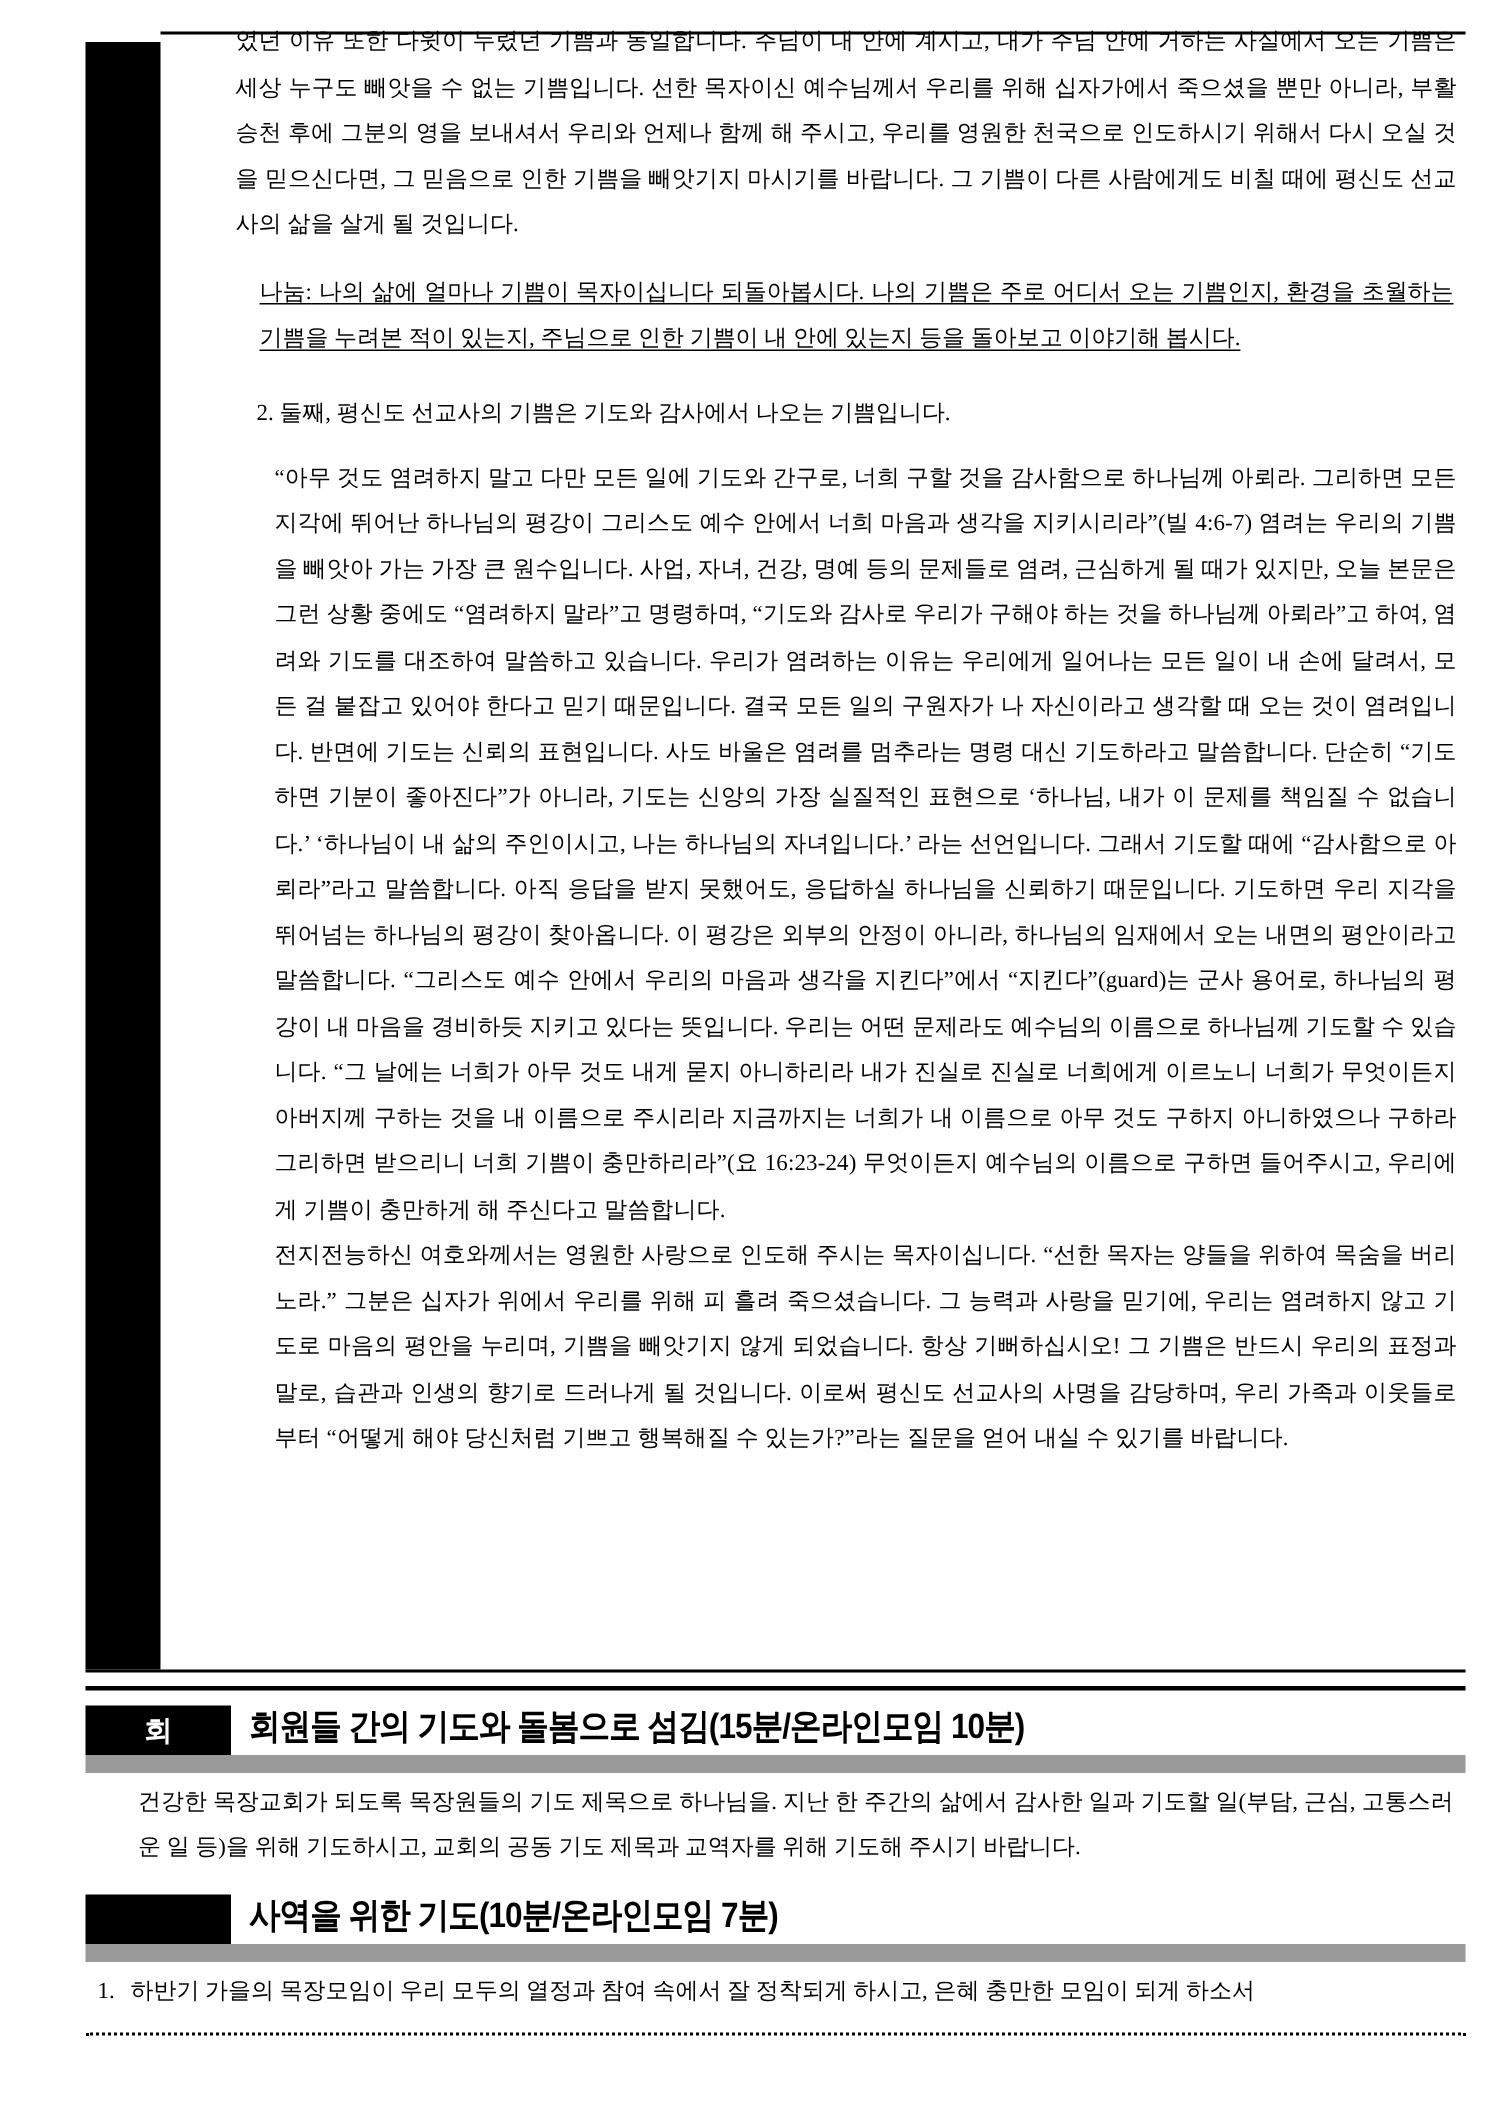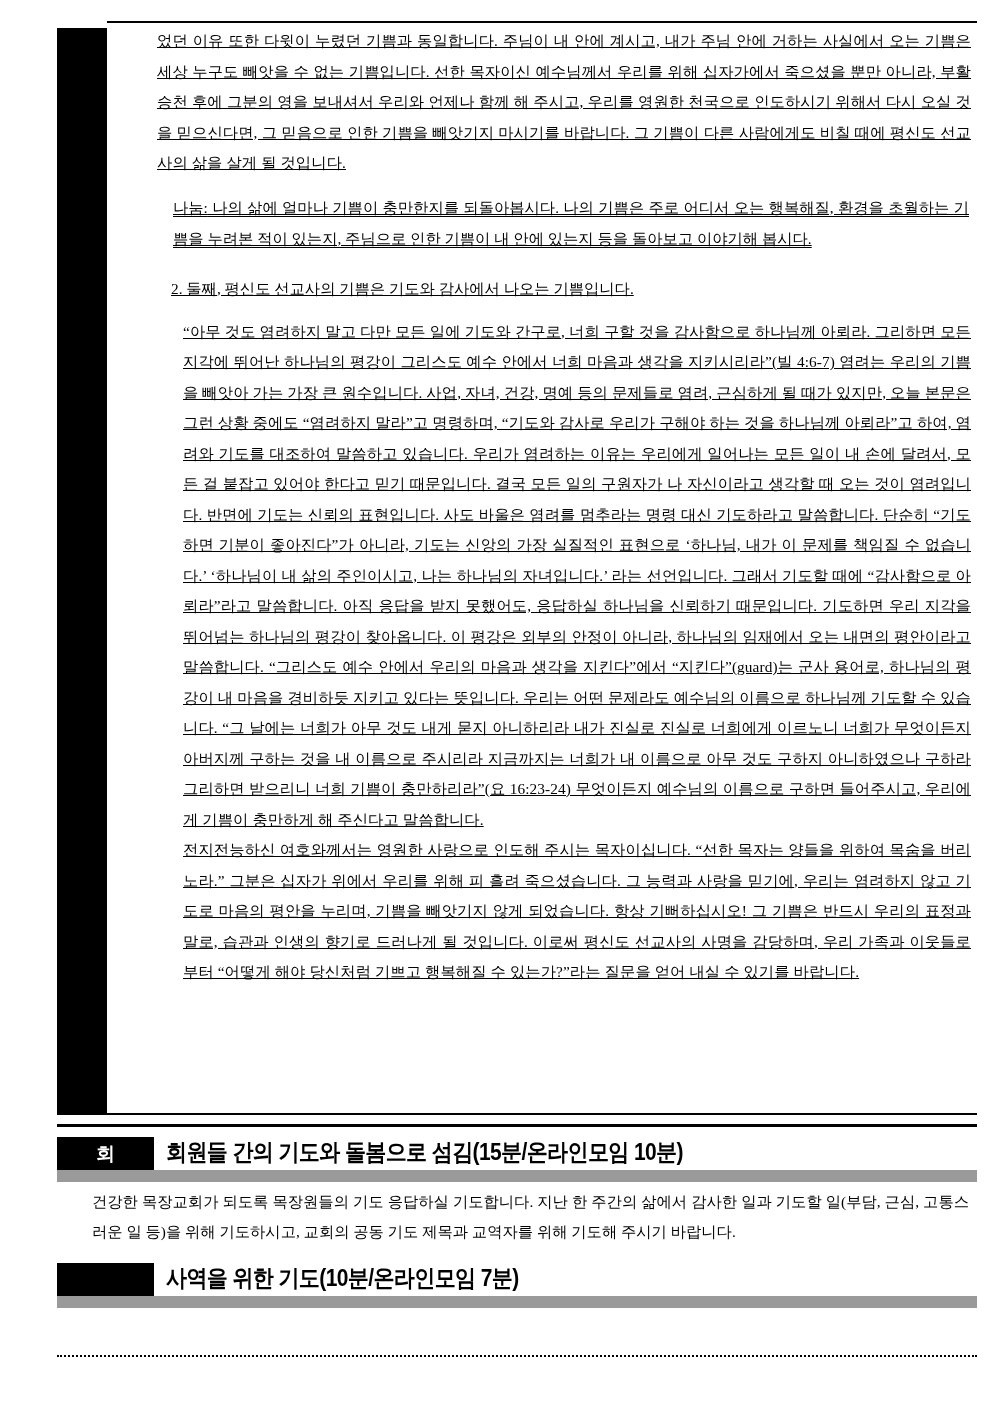--- a/index.html
+++ b/index.html
@@ -63,23 +63,22 @@
     top: 1355px;
     width: 920px;
     height: 0;
     border-top: 2px dotted #000000;
   }
 
   
   .body-col {
     position: absolute;
     left: 107px;
-    top: 26px;
+    top: 13px;
     width: 872px;
-    text-decoration: underline;
   }
 
   .para {
     font-size: 15.3px;
     line-height: 30.5px;
     text-align: justify;
     text-justify: inter-character;
     margin: 0;
     letter-spacing: 0.1px;
   }
@@ -202,21 +201,21 @@
 
   <div class="rule-top"></div>
   <div class="left-black-bar"></div>
 
   <div class="body-col">
 
     <p class="para indent-1">었던 이유 또한 다윗이 누렸던 기쁨과 동일합니다. 주님이 내 안에 계시고, 내가 주님 안에 거하는 사실에서 오는 기쁨은 세상 누구도 빼앗을 수 없는 기쁨입니다. 선한 목자이신 예수님께서 우리를 위해 십자가에서 죽으셨을 뿐만 아니라, 부활 승천 후에 그분의 영을 보내셔서 우리와 언제나 함께 해 주시고, 우리를 영원한 천국으로 인도하시기 위해서 다시 오실 것을 믿으신다면, 그 믿음으로 인한 기쁨을 빼앗기지 마시기를 바랍니다. 그 기쁨이 다른 사람에게도 비칠 때에 평신도 선교사의 삶을 살게 될 것입니다.</p>
 
     <div class="spacer-sm"></div>
 
-    <p class="share-block"><span class="share-label">나눔:</span><span class="u"> 나의 삶에 얼마나 기쁨이 충만한지를 되돌아봅시다. 나의 기쁨은 주로 어디서 오는 행복해질, 환경을 초월하는 기쁨을 누려본 적이 있는지, 주님으로 인한 기쁨이 내 안에 있는지 등을 돌아보고 이야기해 봅시다. </span></p>
+    <p class="share-block"><span class="share-label">나눔:</span><span class="u"> 나의 삶에 얼마나 기쁨이 목자이십니다 되돌아봅시다. 나의 기쁨은 주로 어디서 오는 기쁨인지, 환경을 초월하는 기쁨을 누려본 적이 있는지, 주님으로 인한 기쁨이 내 안에 있는지 등을 돌아보고 이야기해 봅시다. </span></p>
 
     <div class="spacer-md"></div>
 
     <p class="numbered-point">2. 둘째, 평신도 선교사의 기쁨은 기도와 감사에서 나오는 기쁨입니다.</p>
 
     <div class="spacer-sm"></div>
 
     <p class="para indent-quote">“아무 것도 염려하지 말고 다만 모든 일에 기도와 간구로, 너희 구할 것을 감사함으로 하나님께 아뢰라. 그리하면 모든 지각에 뛰어난 하나님의 평강이 그리스도 예수 안에서 너희 마음과 생각을 지키시리라”(빌 4:6-7) 염려는 우리의 기쁨을 빼앗아 가는 가장 큰 원수입니다. 사업, 자녀, 건강, 명예 등의 문제들로 염려, 근심하게 될 때가 있지만, 오늘 본문은 그런 상황 중에도 “염려하지 말라”고 명령하며, “기도와 감사로 우리가 구해야 하는 것을 하나님께 아뢰라”고 하여, 염려와 기도를 대조하여 말씀하고 있습니다. 우리가 염려하는 이유는 우리에게 일어나는 모든 일이 내 손에 달려서, 모든 걸 붙잡고 있어야 한다고 믿기 때문입니다. 결국 모든 일의 구원자가 나 자신이라고 생각할 때 오는 것이 염려입니다. 반면에 기도는 신뢰의 표현입니다. 사도 바울은 염려를 멈추라는 명령 대신 기도하라고 말씀합니다. 단순히 “기도하면 기분이 좋아진다”가 아니라, 기도는 신앙의 가장 실질적인 표현으로 ‘하나님, 내가 이 문제를 책임질 수 없습니다.’ ‘하나님이 내 삶의 주인이시고, 나는 하나님의 자녀입니다.’ 라는 선언입니다. 그래서 기도할 때에 “감사함으로 아뢰라”라고 말씀합니다. 아직 응답을 받지 못했어도, 응답하실 하나님을 신뢰하기 때문입니다. 기도하면 우리 지각을 뛰어넘는 하나님의 평강이 찾아옵니다. 이 평강은 외부의 안정이 아니라, 하나님의 임재에서 오는 내면의 평안이라고 말씀합니다. “그리스도 예수 안에서 우리의 마음과 생각을 지킨다”에서 “지킨다”(guard)는 군사 용어로, 하나님의 평강이 내 마음을 경비하듯 지키고 있다는 뜻입니다. 우리는 어떤 문제라도 예수님의 이름으로 하나님께 기도할 수 있습니다. “그 날에는 너희가 아무 것도 내게 묻지 아니하리라 내가 진실로 진실로 너희에게 이르노니 너희가 무엇이든지 아버지께 구하는 것을 내 이름으로 주시리라 지금까지는 너희가 내 이름으로 아무 것도 구하지 아니하였으나 구하라 그리하면 받으리니 너희 기쁨이 충만하리라”(요 16:23-24) 무엇이든지 예수님의 이름으로 구하면 들어주시고, 우리에게 기쁨이 충만하게 해 주신다고 말씀합니다.</p>
 
     <p class="para indent-quote">전지전능하신 여호와께서는 영원한 사랑으로 인도해 주시는 목자이십니다. “선한 목자는 양들을 위하여 목숨을 버리노라.” 그분은 십자가 위에서 우리를 위해 피 흘려 죽으셨습니다. 그 능력과 사랑을 믿기에, 우리는 염려하지 않고 기도로 마음의 평안을 누리며, 기쁨을 빼앗기지 않게 되었습니다. 항상 기뻐하십시오! 그 기쁨은 반드시 우리의 표정과 말로, 습관과 인생의 향기로 드러나게 될 것입니다. 이로써 평신도 선교사의 사명을 감당하며, 우리 가족과 이웃들로부터 “어떻게 해야 당신처럼 기쁘고 행복해질 수 있는가?”라는 질문을 얻어 내실 수 있기를 바랍니다.</p>
@@ -229,29 +228,30 @@
   <div class="rule-mid-a"></div>
   <div class="rule-mid-b"></div>
 
   <div class="bottom">
 
     <div class="section-header">
       <div class="sec-badge">회</div>
       <div class="sec-title">회원들 간의 기도와 돌봄으로 섬김(15분/온라인모임 10분)</div>
     </div>
     <div class="gray-band"></div>
-    <p class="sec-body">건강한 목장교회가 되도록 목장원들의 기도 응답하실 기도합니다. 지난 한 주간의 삶에서 감사한 일과 기도할 일(부담, 근심, 고통스러운 일 등)을 위해 기도하시고, 교회의 공동 기도 제목과 교역자를 위해 기도해 주시기 바랍니다.</p>
+    <p class="sec-body">건강한 목장교회가 되도록 목장원들의 기도 제목으로 하나님을. 지난 한 주간의 삶에서 감사한 일과 기도할 일(부담, 근심, 고통스러운 일 등)을 위해 기도하시고, 교회의 공동 기도 제목과 교역자를 위해 기도해 주시기 바랍니다.</p>
 
     <div class="spacer-sm"></div>
 
     <div class="section-header">
       <div class="sec-badge"></div>
       <div class="sec-title">사역을 위한 기도(10분/온라인모임 7분)</div>
     </div>
     <div class="gray-band"></div>
 
     <ul class="prayer-list">
+      <li><span class="num">1.</span><span>하반기 가을의 목장모임이 우리 모두의 열정과 참여 속에서 잘 정착되게 하시고, 은혜 충만한 모임이 되게 하소서</span></li>
     </ul>
   </div>
 
   <div class="rule-dotted-bottom"></div>
 
 </div>
 
 </body></html>

